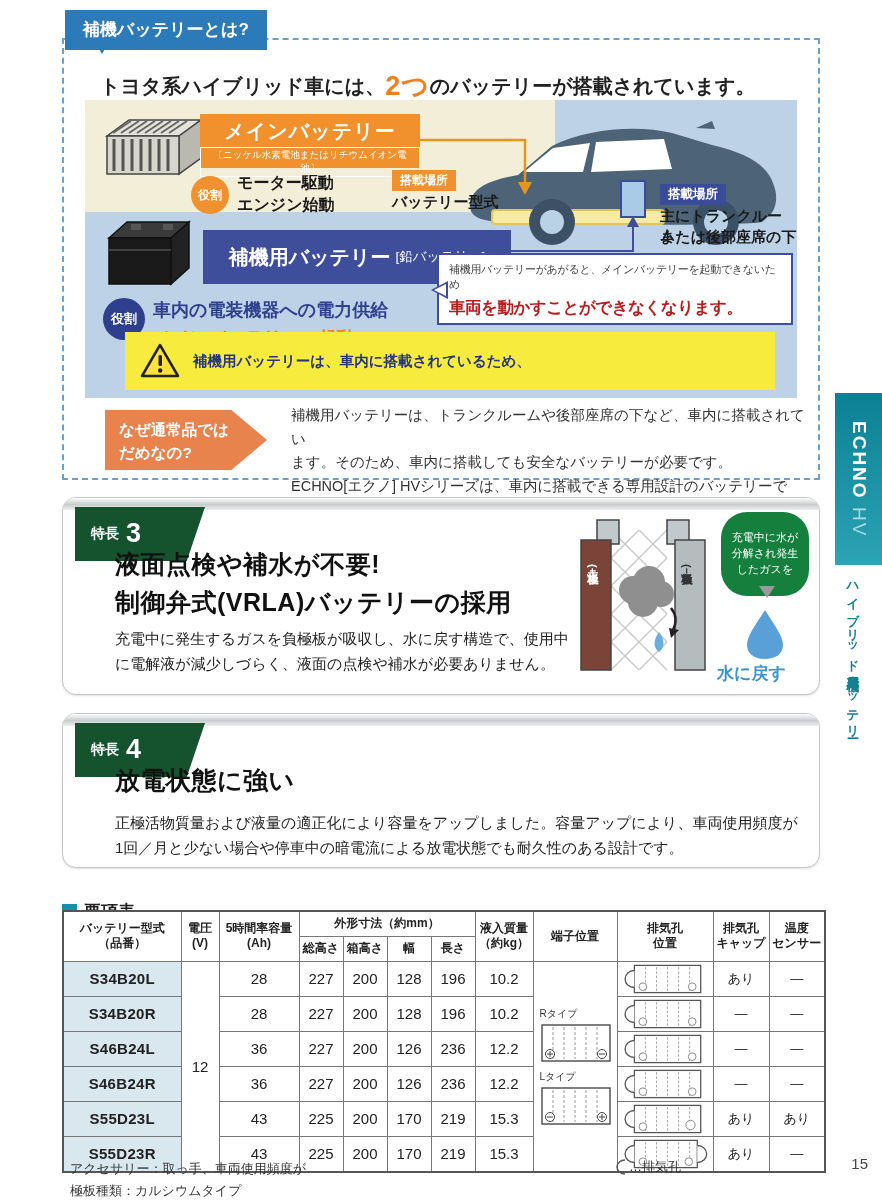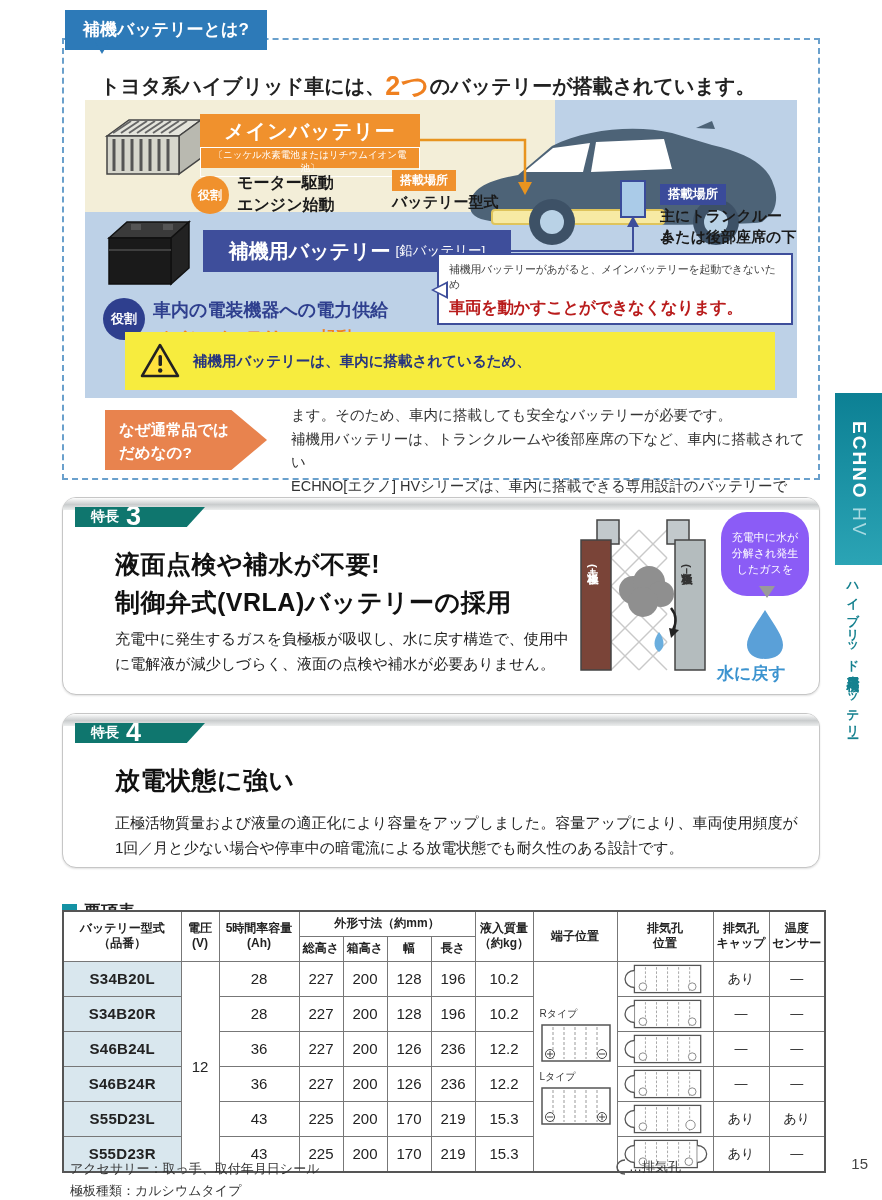--- a/index.html
+++ b/index.html
@@ -30,21 +30,21 @@
   .loc-badge { position:absolute; left:307px; top:70px; background:#f0912d; color:#fff; font-weight:bold; font-size:12px; padding:2px 8px; z-index:2; }
   .loc-text { position:absolute; left:307px; top:93px; font-weight:bold; font-size:15px; color:#1a1a1a; z-index:2; }
 
   .car-wrap { position:absolute; left:375px; top:8px; width:330px; height:160px; z-index:1; }
   .trunk-batt { position:absolute; left:535px; top:80px; width:26px; height:38px; background:#aacbe8; border:2px solid #3a4b9a; z-index:2; }
   .loc2-badge { position:absolute; left:575px; top:84px; background:#3a4b9a; color:#fff; font-weight:bold; font-size:12.5px; padding:2px 8px; z-index:2; }
   .loc2-l1 { position:absolute; left:575px; top:107px; font-weight:bold; font-size:15px; color:#1a1a1a; z-index:2; }
   .loc2-l2 { position:absolute; left:575px; top:128px; font-weight:bold; font-size:15px; color:#1a1a1a; z-index:2; }
 
   .aux-batt-icon { position:absolute; left:16px; top:112px; z-index:2; }
-  .aux-label { position:absolute; left:118px; top:130px; width:308px; height:42px; background:#3e4e9b; color:#fff; display:flex; align-items:center; justify-content:center; gap:5px; z-index:2; }
+  .aux-label { position:absolute; left:118px; top:130px; width:308px; height:54px; background:#3e4e9b; color:#fff; display:flex; align-items:center; justify-content:center; gap:5px; z-index:2; }
   .aux-label .t1 { font-weight:bold; font-size:20px; }
   .aux-label .t2 { font-size:13.5px; }
 
   .role2-l1 { position:absolute; left:68px; top:198px; font-weight:bold; font-size:18px; color:#2e3f8e; z-index:2; }
   .role2-l2 { position:absolute; left:68px; top:226px; font-weight:bold; font-size:18px; color:#ef8020; z-index:2; }
 
   .callout { position:absolute; left:352px; top:153px; width:356px; height:72px; background:#fff; border:2px solid #3e4e9b; padding:7px 8px 0 10px; z-index:3; }
   .callout::before { content:""; position:absolute; left:-17px; top:26px; border:9px solid transparent; border-right:17px solid #3e4e9b; }
   .callout::after  { content:""; position:absolute; left:-11px; top:29px; border:6px solid transparent; border-right:12px solid #ffffff; }
   .callout .c1 { font-size:11px; color:#444; letter-spacing:-0.3px; }
@@ -55,33 +55,33 @@
 
   .why-row { position:absolute; left:43px; top:394px; width:700px; }
   .why-box { position:absolute; left:0; top:6px; width:162px; height:60px; background:#e8834e; color:#fff; font-weight:bold; font-size:15.5px; line-height:23px; padding:8px 0 0 14px; clip-path:polygon(0 0,78% 0,100% 50%,78% 100%,0 100%); }
   .why-answer { position:absolute; left:186px; top:0; width:514px; font-size:14.5px; line-height:23.5px; color:#333; }
 
   
   .card { position:absolute; left:62px; width:758px; background:#fff; border:1px solid #c6c6c6; border-radius:14px; box-shadow:0 1px 2px rgba(0,0,0,0.12); }
   .card::before { content:""; position:absolute; top:0; left:0; right:0; height:12px; border-radius:13px 13px 0 0; background:linear-gradient(180deg,#fdfdfd 0%,#c9cccd 55%,#eceeee 100%); }
   .card3 { top:497px; height:198px; }
   .card4 { top:713px; height:155px; }
-  .feat-badge { position:absolute; left:12px; top:9px; width:130px; height:20px; background:#0f766e; color:#fff; clip-path:polygon(0 0,100% 0,86% 100%,0 100%); display:flex; align-items:center; padding-left:16px; gap:7px; }
+  .feat-badge { position:absolute; left:12px; top:9px; width:130px; height:54px; background:#14532d; color:#fff; clip-path:polygon(0 0,100% 0,86% 100%,0 100%); display:flex; align-items:center; padding-left:16px; gap:7px; }
   .feat-badge .fl { font-size:14px; font-weight:bold; }
   .feat-badge .fn { font-size:27px; font-weight:bold; line-height:1; padding-bottom:2px; }
   .card h2 { position:absolute; left:52px; font-size:25px; color:#111; letter-spacing:0.5px; line-height:38px; white-space:nowrap; }
   .card3 h2 { top:47px; }
   .card4 h2 { top:47px; }
   .card .body { position:absolute; left:52px; font-size:15px; line-height:25px; color:#222; white-space:nowrap; }
   .card3 .body { top:128px; }
   .card4 .body { top:96px; }
 
   .vrla { position:absolute; left:508px; top:14px; width:240px; height:176px; }
   .vrla .plates { position:absolute; left:0; top:4px; }
-  .vrla .bubble { position:absolute; left:150px; top:0; width:88px; height:84px; background:#8b5cf6; border-radius:26px; color:#fff; font-size:11px; line-height:16px; text-align:center; padding-top:17px; }
+  .vrla .bubble { position:absolute; left:150px; top:0; width:88px; height:84px; background:#15803d; border-radius:26px; color:#fff; font-size:11px; line-height:16px; text-align:center; padding-top:17px; }
   .vrla .bubble::after { content:""; position:absolute; left:38px; bottom:-10px; border:8px solid transparent; border-top:12px solid #999; }
   .vrla .bigdrop { position:absolute; left:172px; top:96px; }
   .vrla .caption { position:absolute; left:146px; top:150px; font-weight:bold; font-size:17px; color:#3b93cf; }
 
   
   .spec-title { position:absolute; left:62px; top:884px; display:flex; align-items:center; gap:7px; font-weight:bold; font-size:17px; color:#222;margin-top:16px; }
   .spec-title .sq { width:15px; height:15px; background:#1492a4; }
   table.spec { position:absolute; left:62px; top:910px; border-collapse:collapse; table-layout:fixed; border:2px solid #555; }
   .spec th, .spec td { border:1px solid #777; text-align:center; vertical-align:middle; color:#222; background:#fff; }
   .spec th { font-size:12px; font-weight:bold; line-height:15px; padding:2px 0; height:25px; }
@@ -214,22 +214,22 @@
         </div>
       </div>
     </div>
 
     <div class="why-row">
       <div class="why-box">
         <div>なぜ通常品では</div>
         <div>だめなの?</div>
       </div>
       <div class="why-answer">
+        <div>補機用バッテリーは、トランクルームや後部座席の下など、車内に搭載されてい</div>
         <div>ます。そのため、車内に搭載しても安全なバッテリーが必要です。</div>
-        <div>補機用バッテリーは、トランクルームや後部座席の下など、車内に搭載されてい</div>
         <div>ECHNO[エクノ] HVシリーズは、車内に搭載できる専用設計のバッテリーです。</div>
       </div>
     </div>
   </div>
 
   <div class="card card3">
     <div class="feat-badge">
       <span class="fl">特長</span>
       <span class="fn">3</span>
     </div>
@@ -557,21 +557,21 @@
               <circle cx="76" cy="29" r="4.5" fill="#fff" stroke="#777"></circle>
         </svg>
       </td>
       <td class="flag">あり</td>
       <td class="flag">―</td>
     </tr>
   </tbody>
     </table>
 
   <div class="footnotes">
-    <div>アクセサリー：取っ手、取付年月日シール</div>
+    <div>アクセサリー：取っ手、車両使用頻度が</div>
     <div>極板種類：カルシウムタイプ</div>
   </div>
   <div class="legend">
     <svg width="12" height="18" viewBox="0 0 12 18">
       <path d="M10 2 A 8 7 0 0 0 10 16" fill="none" stroke="#555" stroke-width="1.5"></path>
     </svg>
     <span>…排気孔</span>
   </div>
 
   <div class="side-brand">

